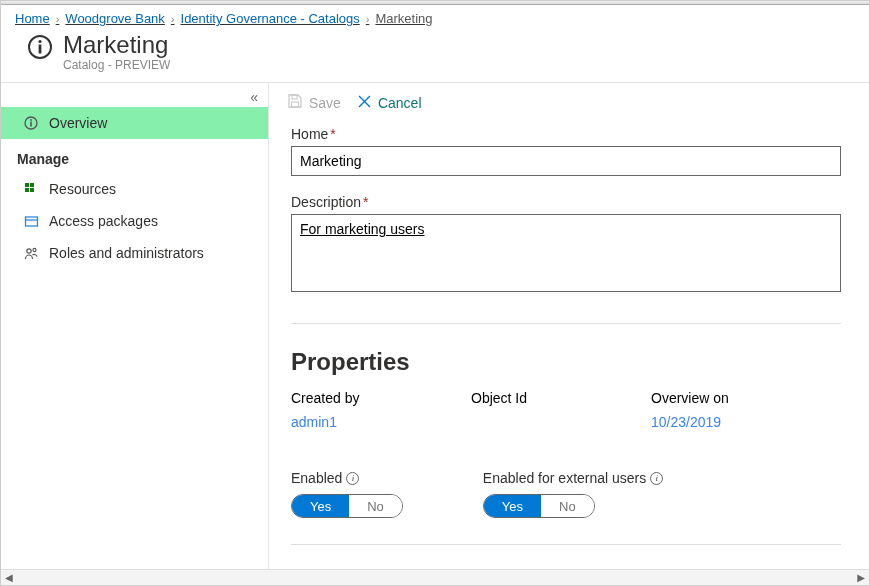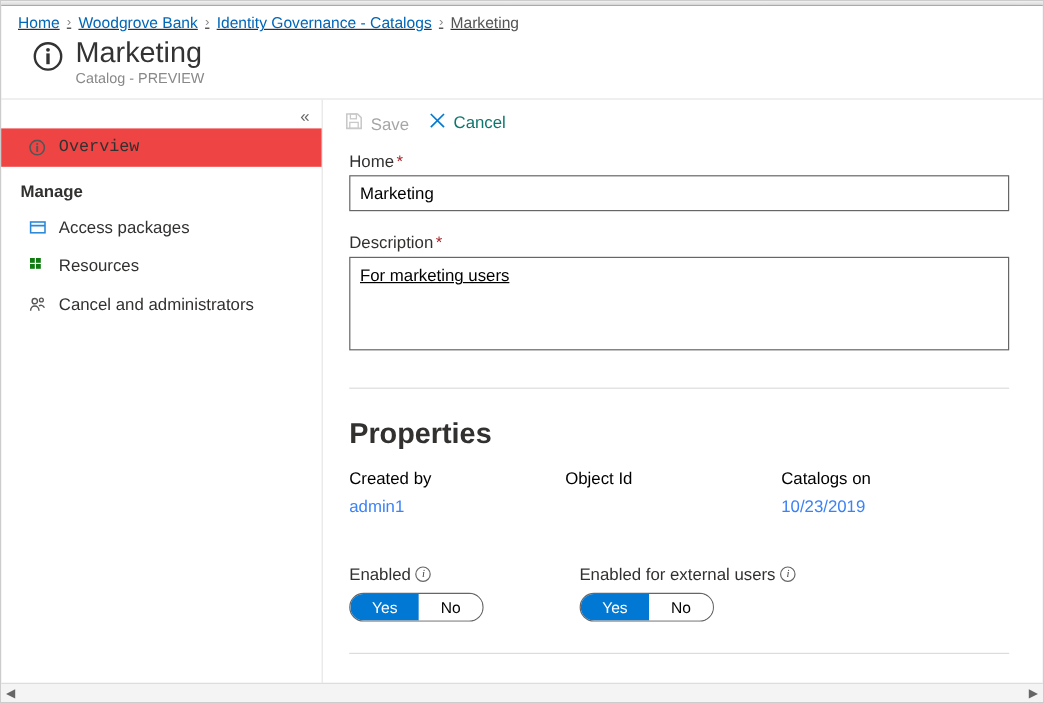--- a/index.html
+++ b/index.html
@@ -79,37 +79,36 @@
   }
   .nav-item {
     display: flex; align-items: center;
     gap: 10px;
     padding: 8px 14px 8px 22px;
     cursor: pointer;
     font-size: 14px;
     color: #323130;
   }
   .nav-item.selected {
-    background: #ef4444;
-    font-family: Liberation Mono, monospace;
+    background: #86efac;
   }
   .section-label {
     padding: 12px 14px 6px 16px;
     font-weight: 600;
     font-size: 14px;
   }
   .nav-icon { width: 16px; height: 16px; flex: none; display:flex; align-items:center; justify-content:center; }
 
   
   .main {
     flex: 1; display: flex; flex-direction: column;
     min-width: 0;
   }
   .toolbar {
-    display: flex; align-items: flex-start;
+    display: flex; align-items: flex-end;
     gap: 16px;
     padding: 10px 18px;
   }
   .tool-btn {
     display: inline-flex; align-items: center; gap: 6px;
     font-size: 14px; cursor: pointer;
     color: #0f766e;
   }
   .tool-btn.disabled { color: #a6a6a6; cursor: default; }
   .tool-btn.disabled svg { opacity: 0.45; }
@@ -177,21 +176,21 @@
     cursor: pointer;
     user-select: none;
   }
   .pill span {
     display: inline-flex; align-items: center; justify-content:center;
     padding: 0 18px;
   }
   .pill .on {
     background: #0078d4; color: #fff; text-align: right;
   }
-  .pill .off { color: #000000; background:#fff; }
+  .pill .off { color: #737373; background:#fff; }
 
   .bottom-scroll {
     height: 16px;
     background: #f4f4f4;
     border-top: 1px solid #ddd;
     display:flex; align-items:center; justify-content:space-between;
     padding: 0 4px;
     font-size: 10px; color:#666;
   }
   .bottom-scroll span { cursor: pointer; }
@@ -240,50 +239,50 @@
               <rect x="6.2" y="5.6" width="1.6" height="5" fill="#555"></rect>
             </svg>
         </span>
         <span>Overview</span>
       </div>
 
       <div class="section-label">Manage</div>
 
       <div class="nav-item">
         <span class="nav-icon">
-          <svg width="15" height="15" viewBox="0 0 15 15">
-              <rect x="1.5" y="3" width="12" height="9" fill="none" stroke="#2b88d8" stroke-width="1.3"></rect>
-              <path d="M1.5 6 h12" stroke="#2b88d8" stroke-width="1.3"></path>
-            </svg>
-        </span>
-        <span>Access packages</span>
-      </div>
-
-      <div class="nav-item">
-        <span class="nav-icon">
           <svg width="14" height="14" viewBox="0 0 14 14">
               <rect x="1" y="1" width="4" height="4" fill="#107c10"></rect>
               <rect x="6" y="1" width="4" height="4" fill="#107c10"></rect>
               <rect x="1" y="6" width="4" height="4" fill="#107c10"></rect>
               <rect x="6" y="6" width="4" height="4" fill="#107c10"></rect>
             </svg>
         </span>
         <span>Resources</span>
+      </div>
+
+      <div class="nav-item">
+        <span class="nav-icon">
+          <svg width="15" height="15" viewBox="0 0 15 15">
+              <rect x="1.5" y="3" width="12" height="9" fill="none" stroke="#2b88d8" stroke-width="1.3"></rect>
+              <path d="M1.5 6 h12" stroke="#2b88d8" stroke-width="1.3"></path>
+            </svg>
+        </span>
+        <span>Access packages</span>
       </div>
 
       <div class="nav-item">
         <span class="nav-icon">
           <svg width="15" height="15" viewBox="0 0 15 15">
               <circle cx="5" cy="5" r="2.2" fill="none" stroke="#555" stroke-width="1.2"></circle>
               <path d="M1.5 13c0-2.5 1.8-4 3.5-4s3.5 1.5 3.5 4" fill="none" stroke="#555" stroke-width="1.2"></path>
               <circle cx="10.5" cy="4" r="1.6" fill="none" stroke="#555" stroke-width="1.1"></circle>
               <path d="M8.5 9c1-1 3.5-1 4.5 1.5" fill="none" stroke="#555" stroke-width="1.1"></path>
             </svg>
         </span>
-        <span>Cancel and administrators</span>
+        <span>Roles and administrators</span>
       </div>
     </aside>
 
     <main class="main">
       <div class="toolbar">
         <span class="tool-btn disabled">
           <span>
             <svg width="16" height="16" viewBox="0 0 16 16">
                 <path d="M2 2h9l3 3v9H2z" fill="none" stroke="#888" stroke-width="1.3"></path>
                 <rect x="5" y="2" width="5" height="4" fill="none" stroke="#888" stroke-width="1.1"></rect>
@@ -317,21 +316,21 @@
           <textarea class="textarea" style="">For marketing users</textarea>
         </div>
 
         <hr class="divider">
 
         <h2 class="props">Properties</h2>
 
         <div class="prop-grid">
           <div class="prop-label">Created by</div>
           <div class="prop-label">Object Id</div>
-          <div class="prop-label">Catalogs on</div>
+          <div class="prop-label">Overview on</div>
 
           <div class="prop-value">admin1</div>
           <div class="prop-value"></div>
           <div class="prop-value">10/23/2019</div>
         </div>
 
         <div class="toggles">
           <div class="toggle-group">
             <div class="toggle-title">
               <span>Enabled</span>

